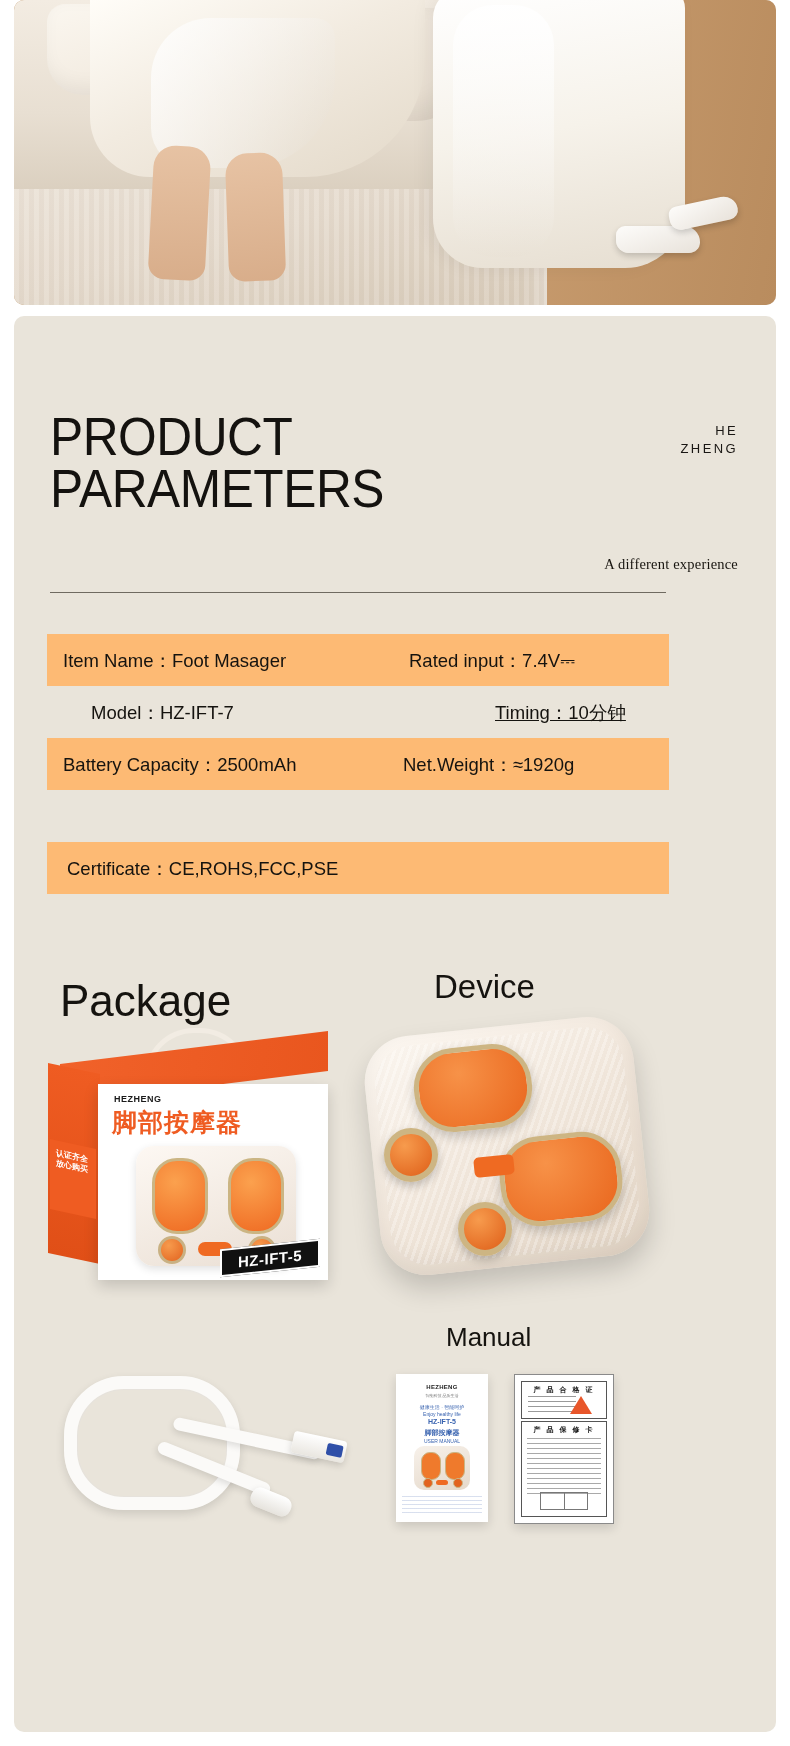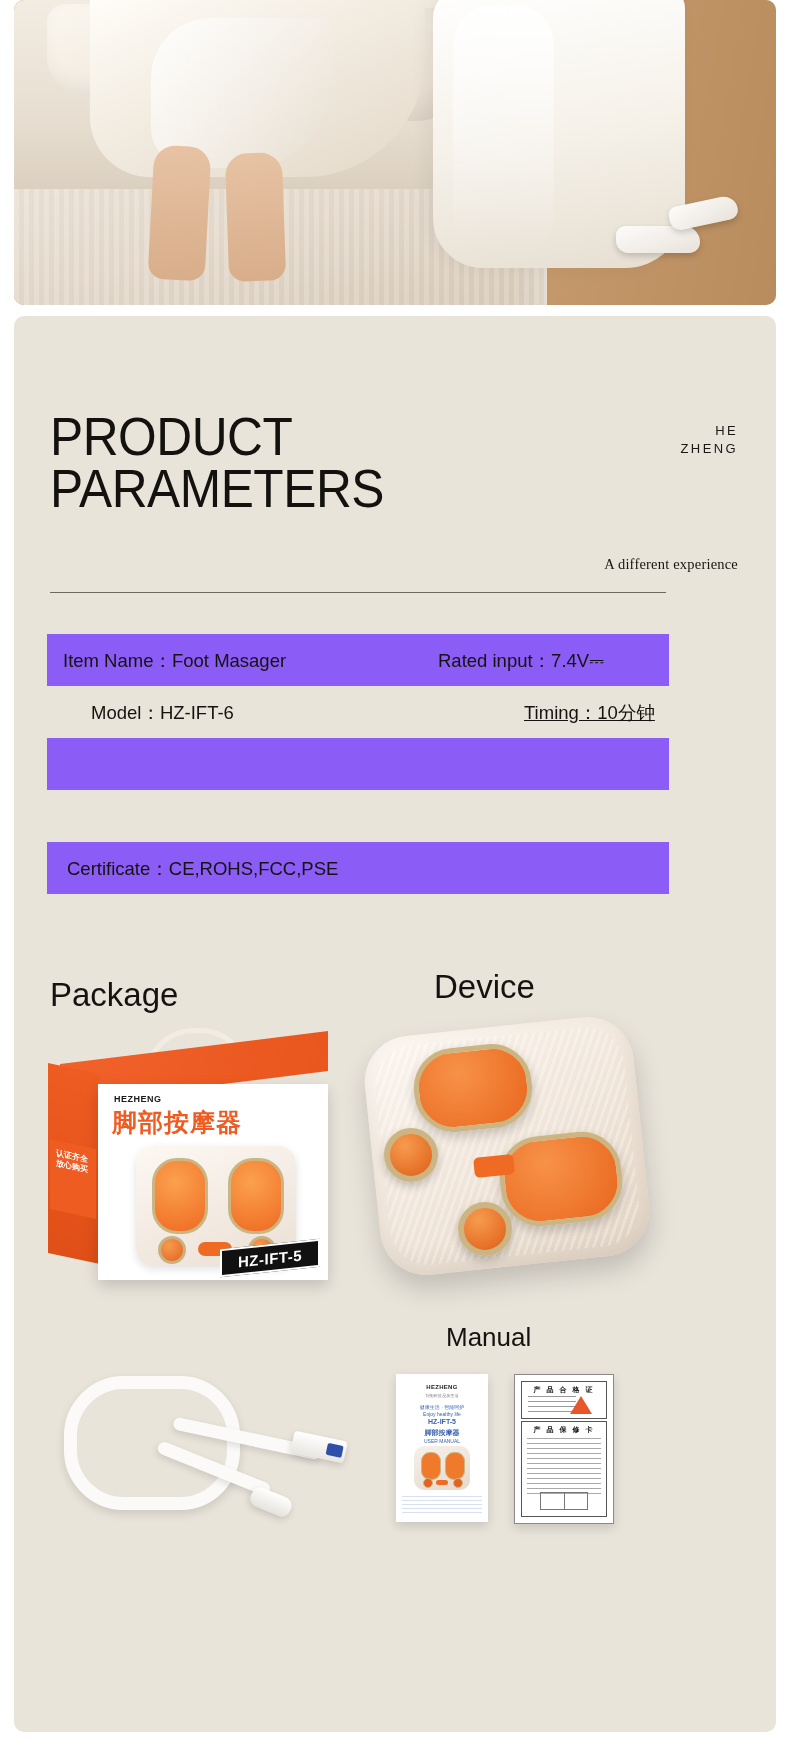--- a/index.html
+++ b/index.html
@@ -104,39 +104,39 @@
   }
   .divider{
     position:absolute;left:36px;top:276px;width:616px;height:1px;background:#6f6a60;
   }
 
   
   .spec-table{position:absolute;left:33px;top:318px;width:622px;}
   .spec-row{
     position:relative;display:flex;align-items:center;height:52px;
   }
-  .spec-row.tint{background:#8b5cf6;}
+  .spec-row.tint{background:#fdba74;}
   .spec-cell{
     font-size:18.5px;color:#15130f;white-space:nowrap;
     font-family:"Liberation Sans Narrow","Liberation Sans",sans-serif;
   }
   .spec-cell.left{width:340px;}
-  .spec-cell.right{flex:1;margin-left:29px;}
+  .spec-cell.right{flex:1;}
   .ind-0 .left{padding-left:16px;} .ind-0 .right{padding-left:6px;}
   .ind-1 .left{padding-left:44px;} .ind-1 .right{padding-left:64px;text-decoration:underline;}
   .ind-2 .left{padding-left:16px;} .ind-2 .right{padding-left:0px;}
   .ind-3 .left{padding-left:14px;} .ind-3 .right{padding-left:24px;}
   .ind-4 .left{padding-left:20px;}
 
   
   .lbl{
     position:absolute;color:#15130f;
     font-family:"Liberation Sans Narrow","Liberation Sans",sans-serif;
   }
-  .lbl-package{left:36px;top:660px;font-size:33px;}
+  .lbl-package{left:46px;top:660px;font-size:44px;}
   .lbl-device{left:420px;top:652px;font-size:33px;}
   .lbl-cable{left:32px;top:1008px;font-size:33px;}
   .lbl-manual{left:432px;top:1006px;font-size:26px;}
 
   
   .box-wrap{position:absolute;left:34px;top:710px;width:290px;height:270px;}
   .box-handle{
     position:absolute;left:96px;top:2px;width:96px;height:46px;
     border:5px solid #f2ece3;border-bottom:none;border-radius:50px 50px 0 0;
     background:transparent;
@@ -345,24 +345,26 @@
 
     <div class="tagline">A different experience</div>
     <div class="divider"></div>
 
     <div class="spec-table">
       <div class="spec-row tint ind-0">
         <div class="spec-cell left">Item Name：Foot Masager</div>
         <div class="spec-cell right">Rated input：7.4V⎓</div>
       </div>
       <div class="spec-row ind-1">
-        <div class="spec-cell left">Model：HZ-IFT-6</div>
+        <div class="spec-cell left">Model：HZ-IFT-7</div>
         <div class="spec-cell right">Timing：10分钟</div>
       </div>
       <div class="spec-row tint ind-2">
+        <div class="spec-cell left">Battery Capacity：2500mAh</div>
+        <div class="spec-cell right">Net.Weight：≈1920g</div>
       </div>
       <div class="spec-row ind-3">
       </div>
       <div class="spec-row tint ind-4">
         <div class="spec-cell left">Certificate：CE,ROHS,FCC,PSE</div>
       </div>
     </div>
 
     <div class="lbl lbl-package">Package</div>
     <div class="lbl lbl-device">Device</div>

